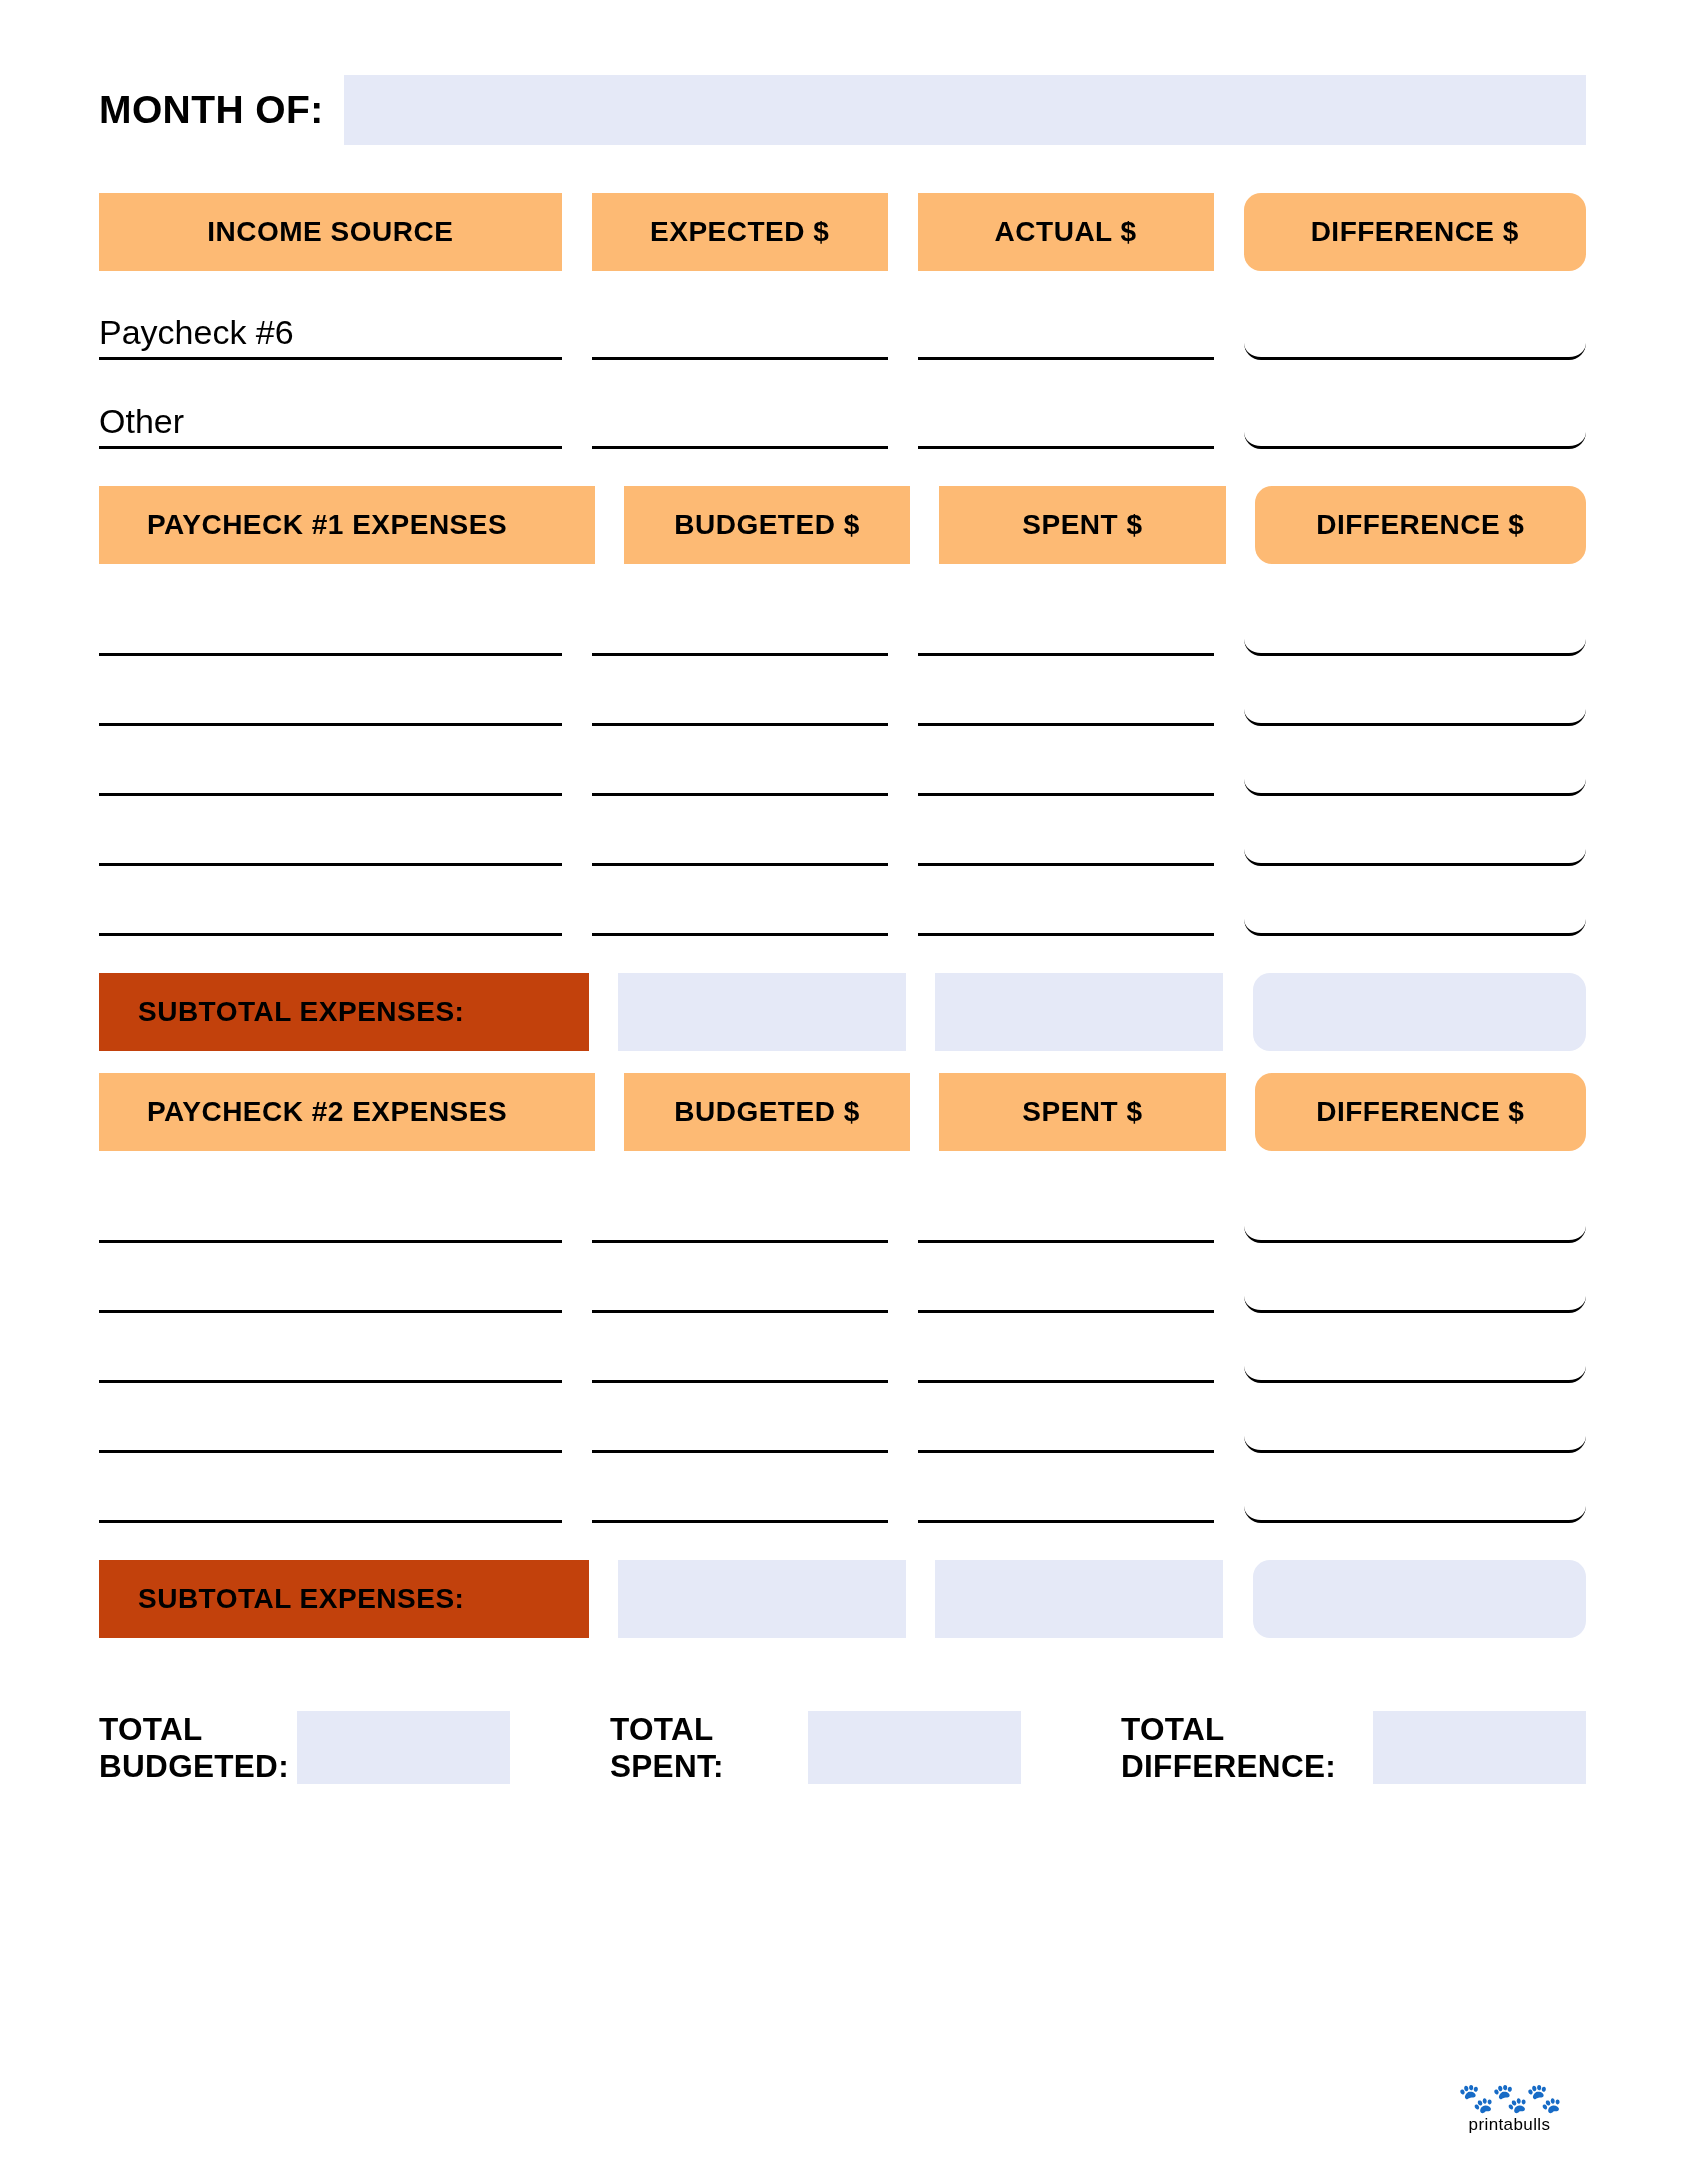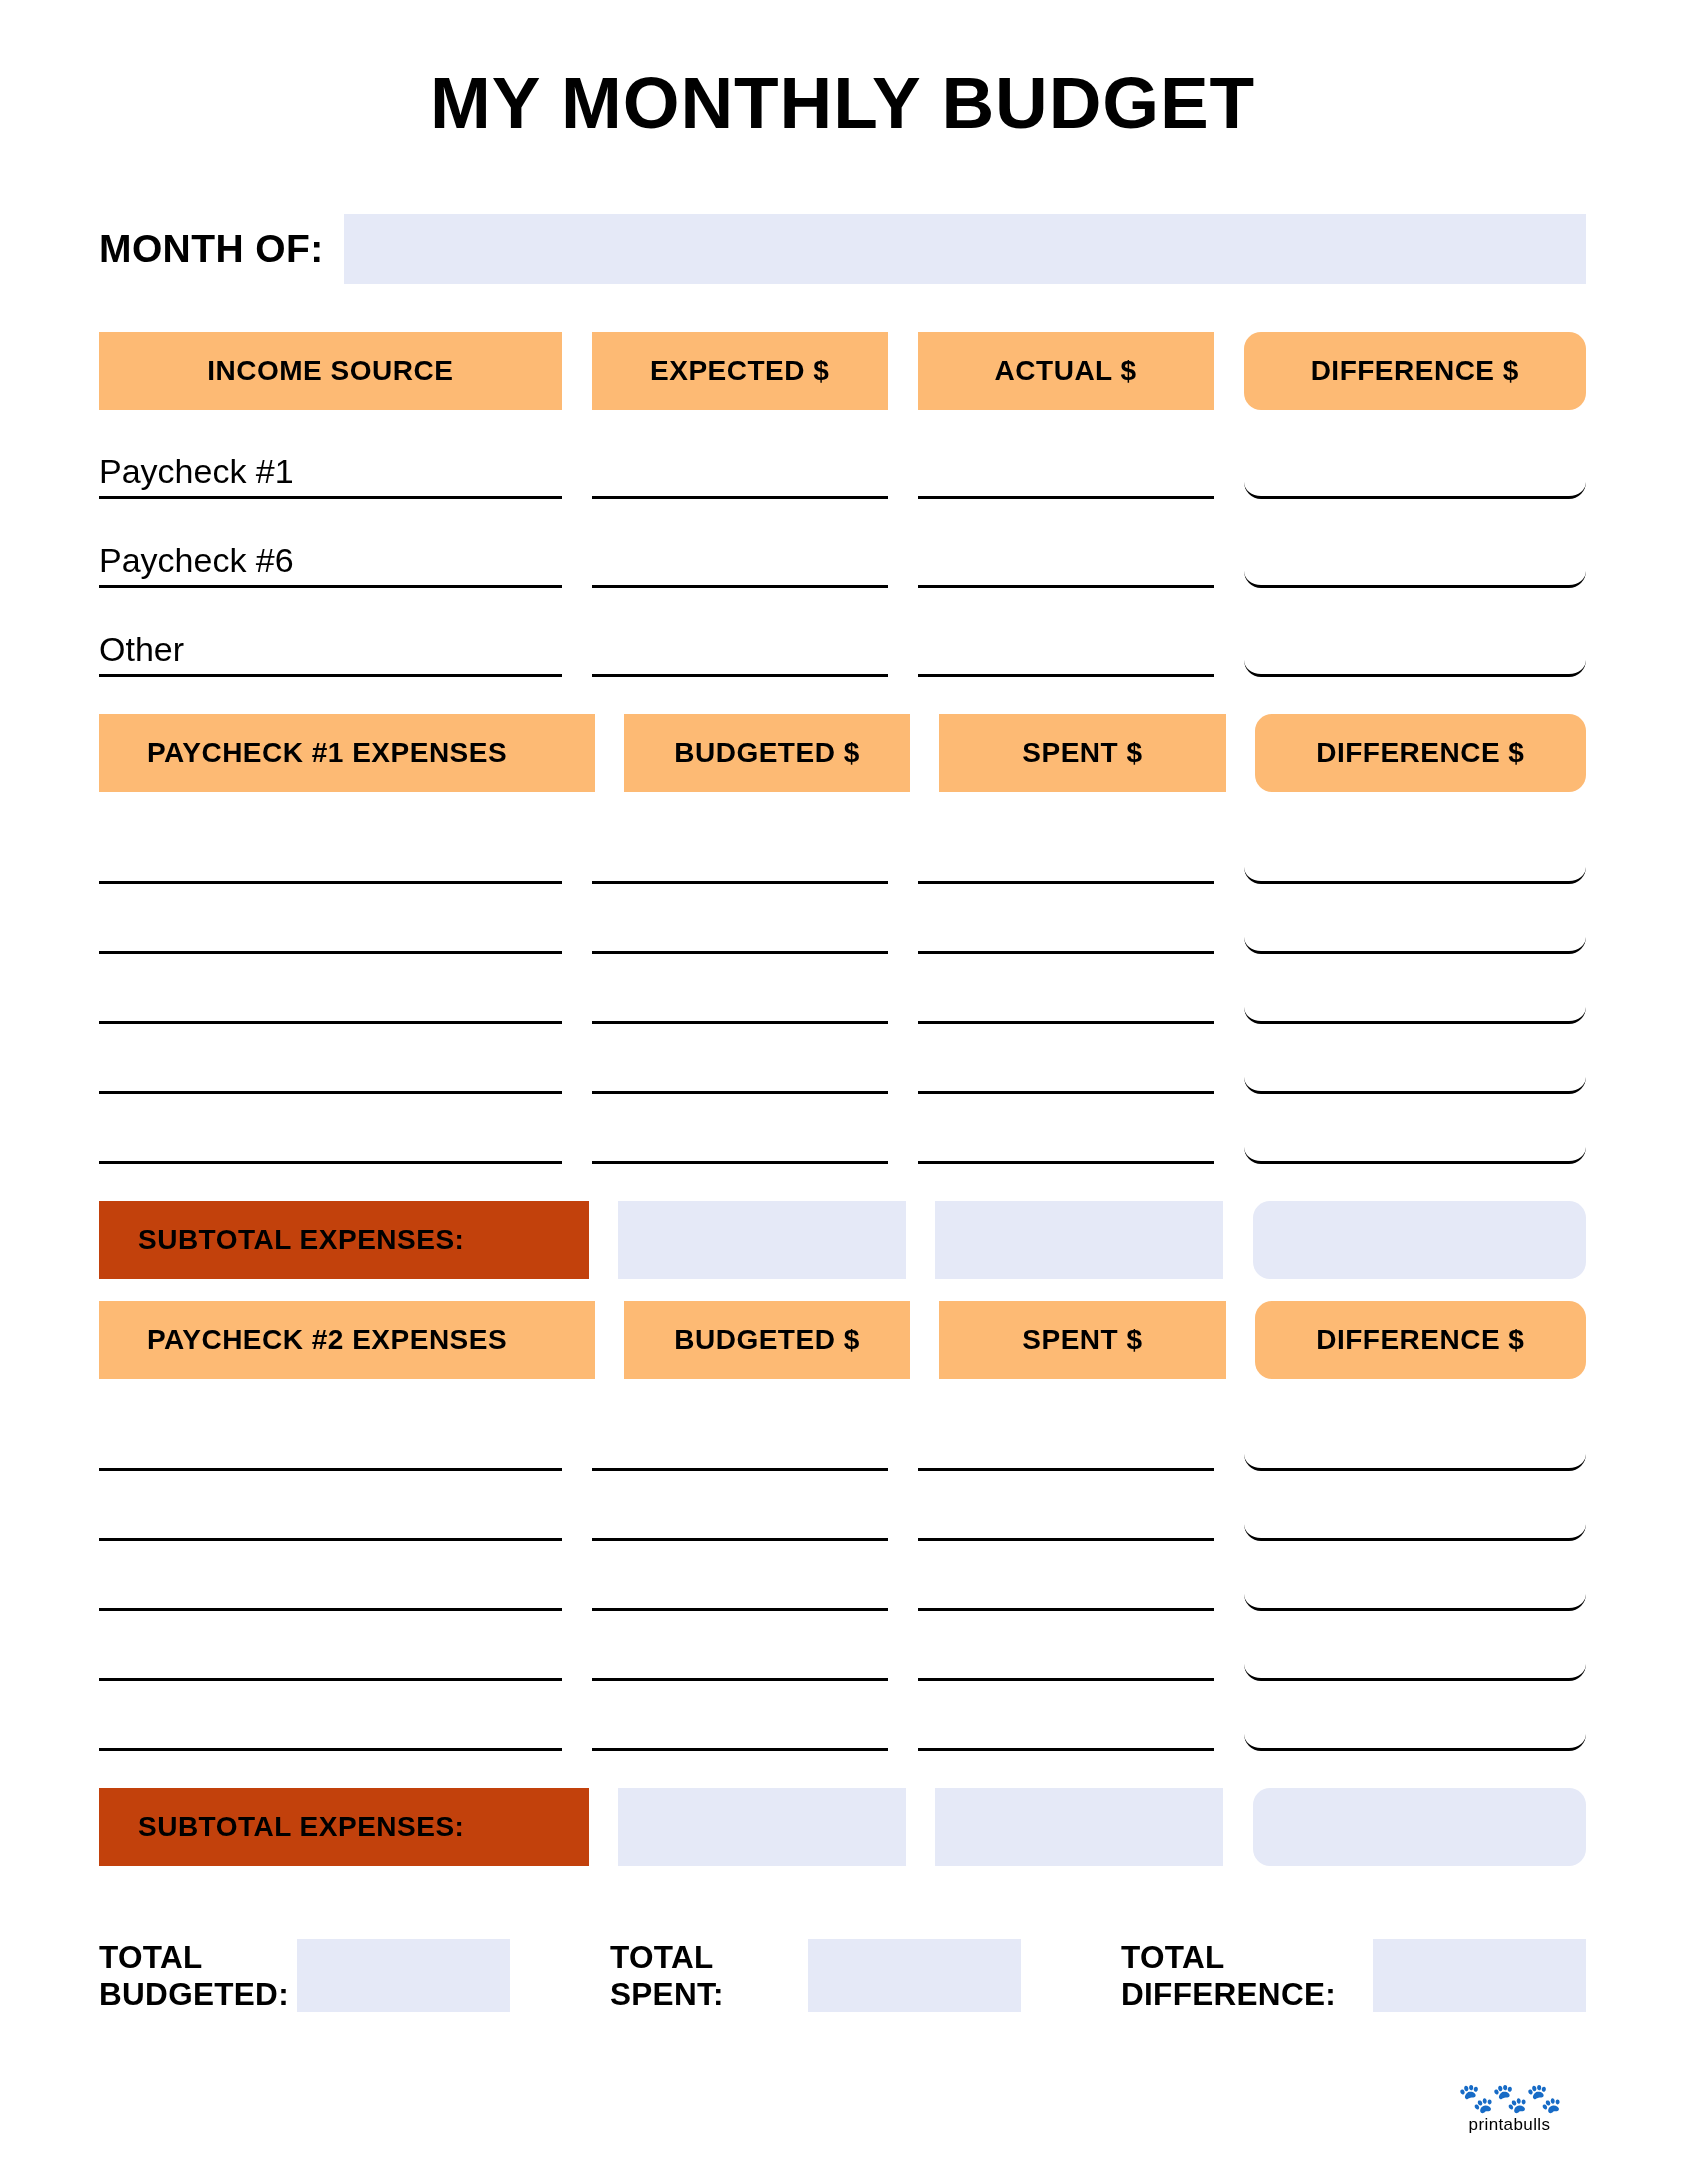--- a/index.html
+++ b/index.html
@@ -154,49 +154,39 @@
     font-size: 17px;
     letter-spacing: 0.4px;
     margin-top: 1.7px;
   }
 </style>
 </head>
 <body>
 
 <div class="page">
 
-  <div class="title">MY MONTHLY BUDGET</div>
 
   <div class="month-row">
     <div class="month-label">MONTH OF:</div>
     <div class="month-field"></div>
   </div>
 
   <div class="sec-gap-lg"></div>
 
   <div class="grid-row">
     <div class="col-a hdr">INCOME SOURCE</div>
     <div class="gap"></div>
     <div class="col-b hdr">EXPECTED $</div>
     <div class="gap"></div>
     <div class="col-c hdr">ACTUAL $</div>
     <div class="gap"></div>
     <div class="col-d hdr">DIFFERENCE $</div>
   </div>
 
   <div class="income-block">
-    <div class="grid-row">
-      <div class="col-a line-cell">Paycheck #1</div>
-      <div class="gap"></div>
-      <div class="col-b line-cell blank"></div>
-      <div class="gap"></div>
-      <div class="col-c line-cell blank"></div>
-      <div class="gap"></div>
-      <div class="col-d line-cell blank"></div>
-    </div>
     <div class="grid-row">
       <div class="col-a line-cell">Paycheck #6</div>
       <div class="gap"></div>
       <div class="col-b line-cell blank"></div>
       <div class="gap"></div>
       <div class="col-c line-cell blank"></div>
       <div class="gap"></div>
       <div class="col-d line-cell blank"></div>
     </div>
     <div class="grid-row">

